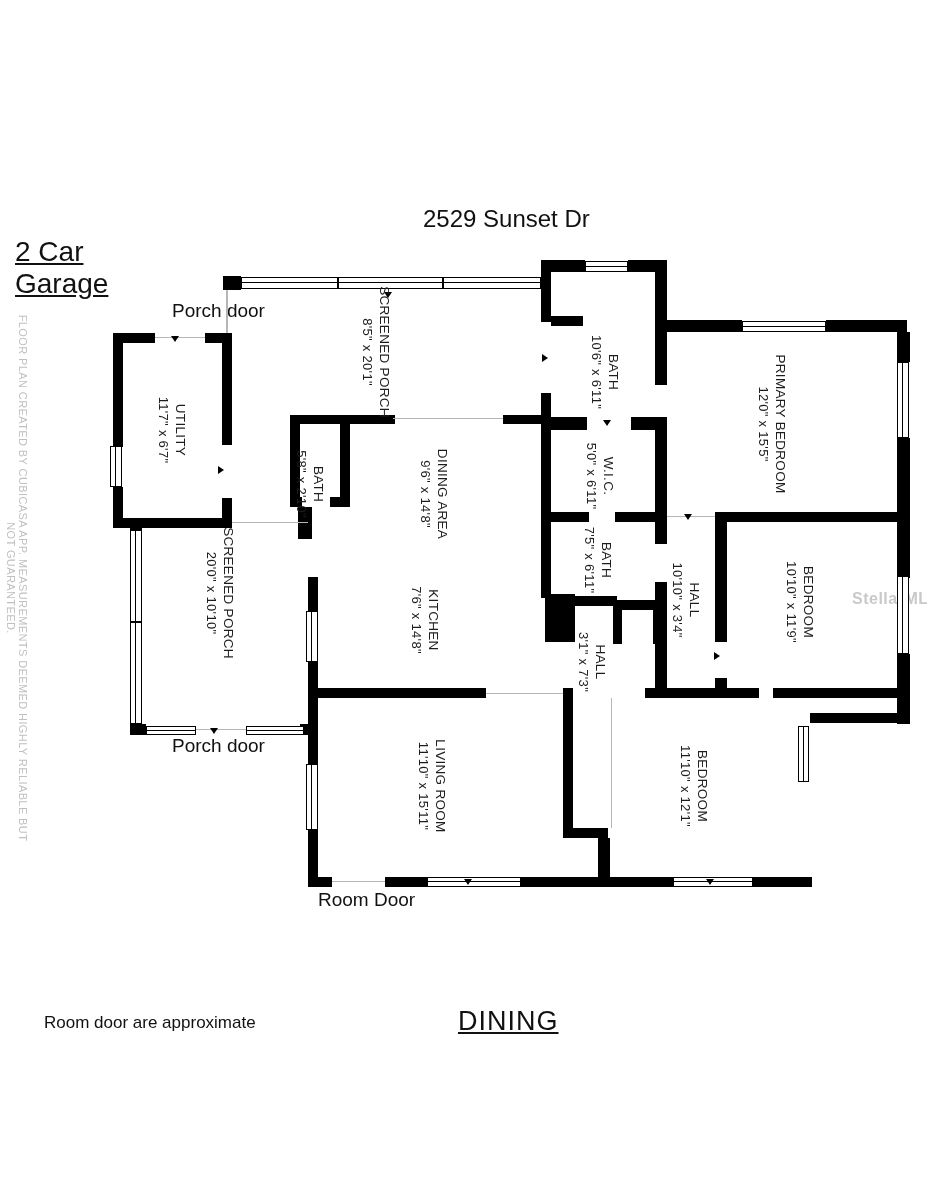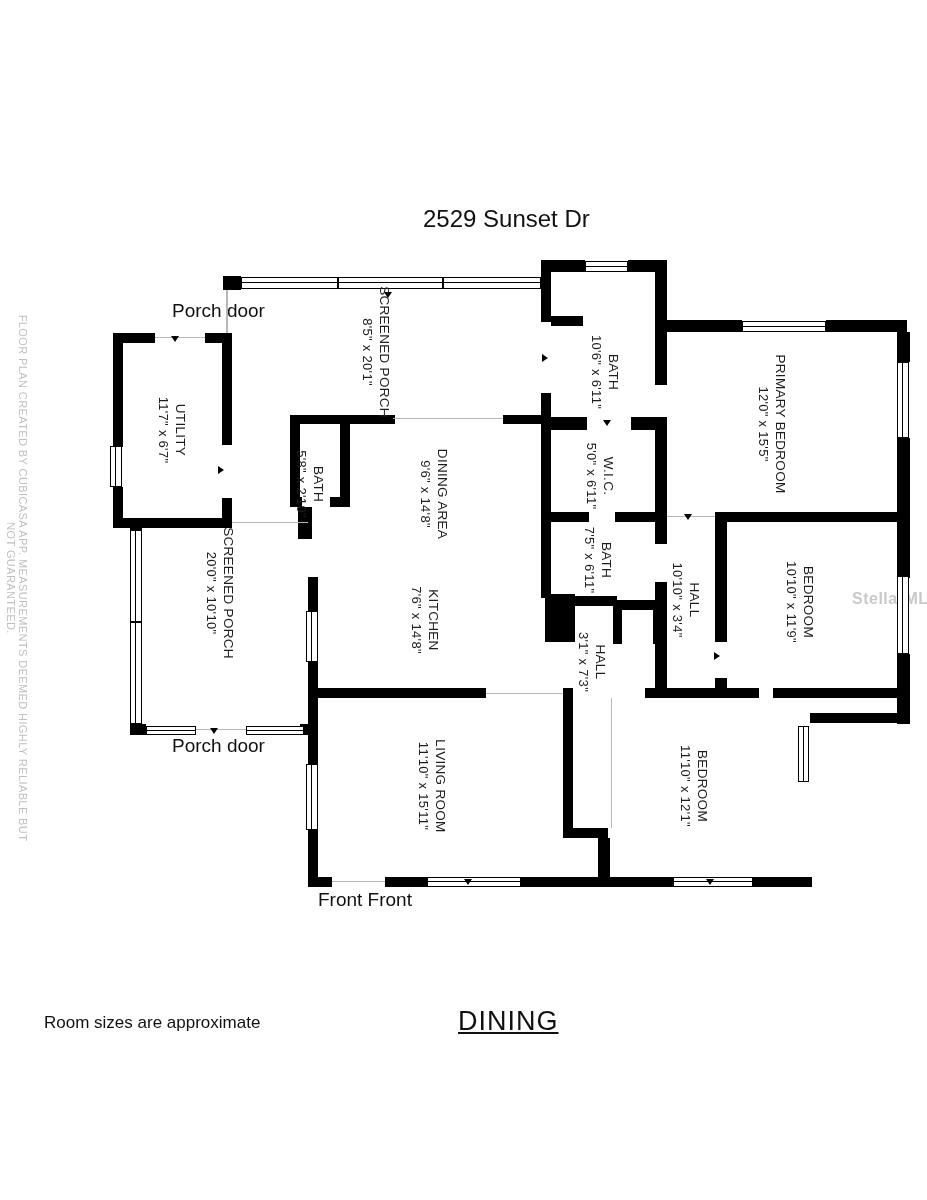--- a/index.html
+++ b/index.html
@@ -35,24 +35,25 @@
     color:#c0c0c0;font-size:11px;letter-spacing:0.4px;
     transform:rotate(90deg);
   }
   #wm-mls{position:absolute;left:852px;top:590px;color:#c9c9c9;font-size:16px;font-weight:600;letter-spacing:0.5px;}
 </style>
 </head>
 <body>
 
 <div id="canvas">
   <div class="lbl" id="title">2529 Sunset Dr</div>
+  <div class="lbl" id="garage">2 Car Garage</div>
   <div class="lbl" id="porch-door-top">Porch door</div>
   <div class="lbl" id="porch-door-bottom">Porch door</div>
-  <div class="lbl" id="front-door">Front Front</div>
-  <div class="lbl" id="sizes-note">Room sizes are approximate</div>
+  <div class="lbl" id="front-door">Room Door</div>
+  <div class="lbl" id="sizes-note">Room door are approximate</div>
   <div class="lbl" id="front-label">DINING</div>
   <div id="wm-left">FLOOR PLAN CREATED BY CUBICASA APP. MEASUREMENTS DEEMED HIGHLY RELIABLE BUT NOT GUARANTEED.</div>
   <div id="wm-mls">StellarMLS</div>
   <div id="plan">
       <div class="wall" style="left: 113px; top: 333px; width: 42px; height: 10px; background: rgb(0, 0, 0);"></div>
       <div class="wall" style="left: 205px; top: 333px; width: 27px; height: 10px; background: rgb(0, 0, 0);"></div>
       <div class="wall" style="left: 113px; top: 341px; width: 10px; height: 106px; background: rgb(0, 0, 0);"></div>
       <div class="wall" style="left: 113px; top: 487px; width: 10px; height: 41px; background: rgb(0, 0, 0);"></div>
       <div class="wall" style="left: 113px; top: 518px; width: 119px; height: 10px; background: rgb(0, 0, 0);"></div>
       <div class="wall" style="left: 222px; top: 341px; width: 10px; height: 104px; background: rgb(0, 0, 0);"></div>

